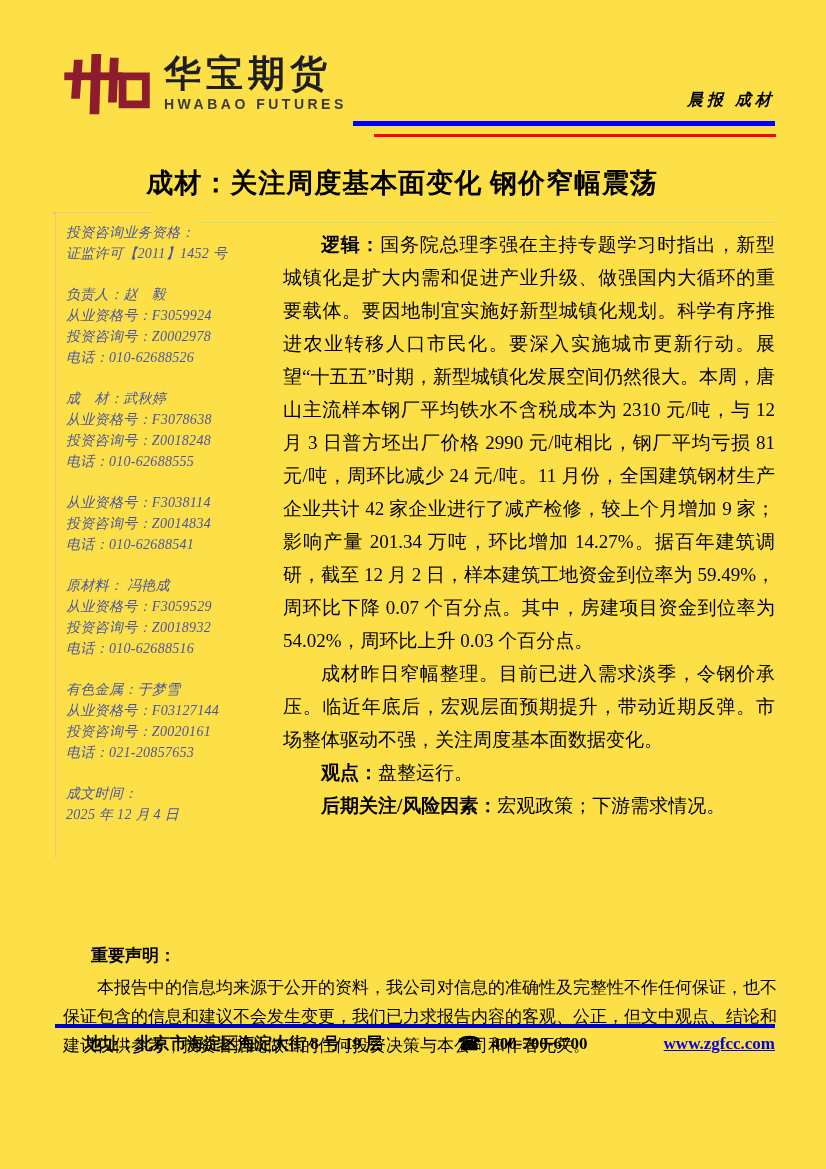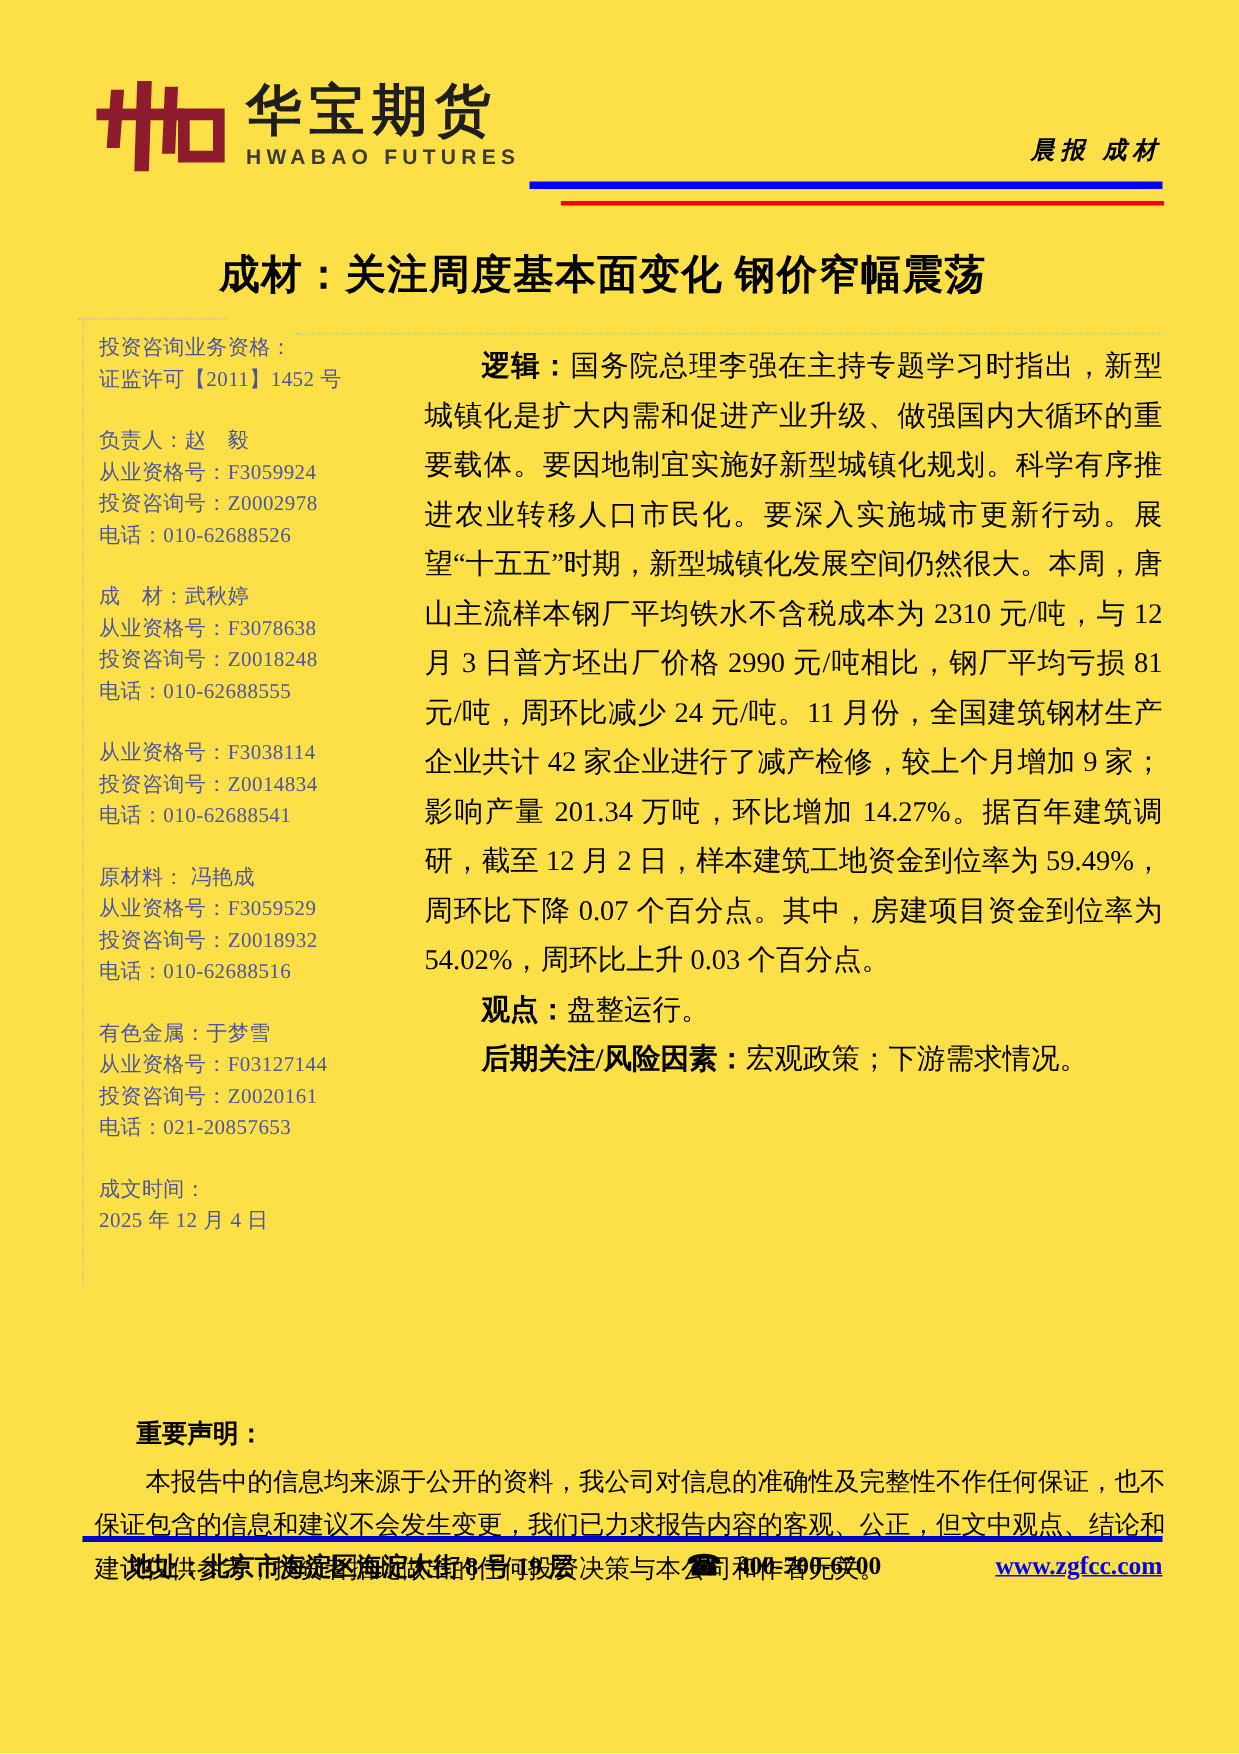--- a/index.html
+++ b/index.html
@@ -39,21 +39,21 @@
     letter-spacing:1px;
     margin-left:24px;
   }
   
   .dot-pink-h  { position:absolute; left:52px;  top:212px; width:100px; border-top:1px dotted #e8a9b9; }
   .dot-green-h { position:absolute; left:197px; top:222px; width:578px; border-top:1px dotted #a8d8b0; }
   .dot-pink-v  { position:absolute; left:55px;  top:213px; height:644px; border-left:1px dotted #e8a9b9; }
   
   .sidebar {
     position:absolute; left:66px; top:222px; width:200px;
-    color:#4a55a2; font-size:14px; line-height:21px; letter-spacing:0.3px;
+    color:#4a55a2; font-size:14px; line-height:21px; letter-spacing:0.3px;font-style:italic;
   }
   .sb-block { margin-bottom:20px; }
   .sb-line { white-space:nowrap; }
   
   .main {
     position:absolute; left:283px; top:228px; width:492px;
     font-size:19px; line-height:33px; color:#000; text-align:justify;
   }
   .main p { text-indent:2em; }
   .inline-label { font-weight:bold; }
@@ -145,20 +145,21 @@
     </div>
 
     <div class="sb-block">
       <div class="sb-line">成文时间：</div>
       <div class="sb-line">2025 年 12 月 4 日</div>
     </div>
   </div>
 
   <div class="main">
     <p><span class="inline-label">逻辑：</span><span>国务院总理李强在主持专题学习时指出，新型城镇化是扩大内需和促进产业升级、做强国内大循环的重要载体。要因地制宜实施好新型城镇化规划。科学有序推进农业转移人口市民化。要深入实施城市更新行动。展望“十五五”时期，新型城镇化发展空间仍然很大。本周，唐山主流样本钢厂平均铁水不含税成本为 2310 元/吨，与 12 月 3 日普方坯出厂价格 2990 元/吨相比，钢厂平均亏损 81 元/吨，周环比减少 24 元/吨。11 月份，全国建筑钢材生产企业共计 42 家企业进行了减产检修，较上个月增加 9 家；影响产量 201.34 万吨，环比增加 14.27%。据百年建筑调研，截至 12 月 2 日，样本建筑工地资金到位率为 59.49%，周环比下降 0.07 个百分点。其中，房建项目资金到位率为 54.02%，周环比上升 0.03 个百分点。</span></p>
+    <p>成材昨日窄幅整理。目前已进入需求淡季，令钢价承压。临近年底后，宏观层面预期提升，带动近期反弹。市场整体驱动不强，关注周度基本面数据变化。</p>
     <p><span class="inline-label">观点：</span><span>盘整运行。</span></p>
     <p><span class="inline-label">后期关注/风险因素：</span><span>宏观政策；下游需求情况。</span></p>
   </div>
 
   <div class="disclaimer">
     <div class="disclaimer-title">重要声明：</div>
     <div class="disclaimer-text">本报告中的信息均来源于公开的资料，我公司对信息的准确性及完整性不作任何保证，也不保证包含的信息和建议不会发生变更，我们已力求报告内容的客观、公正，但文中观点、结论和建议仅供参考，投资者据此做出的任何投资决策与本公司和作者无关。</div>
   </div>
 
   <div class="footer-rule" style="background:#0000CD;"></div>

